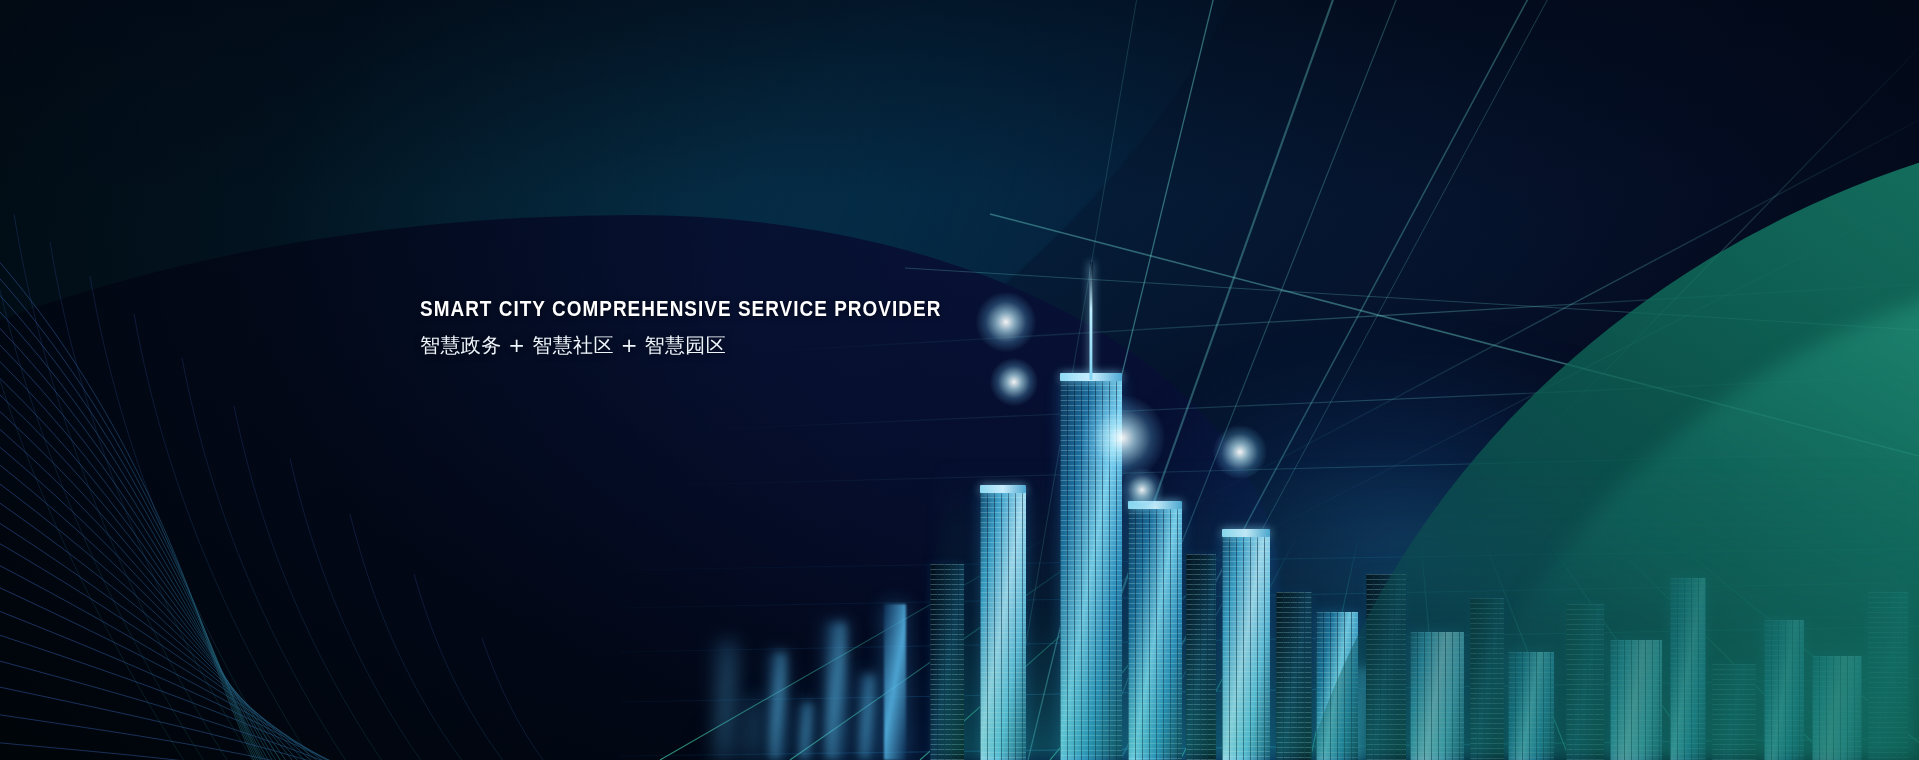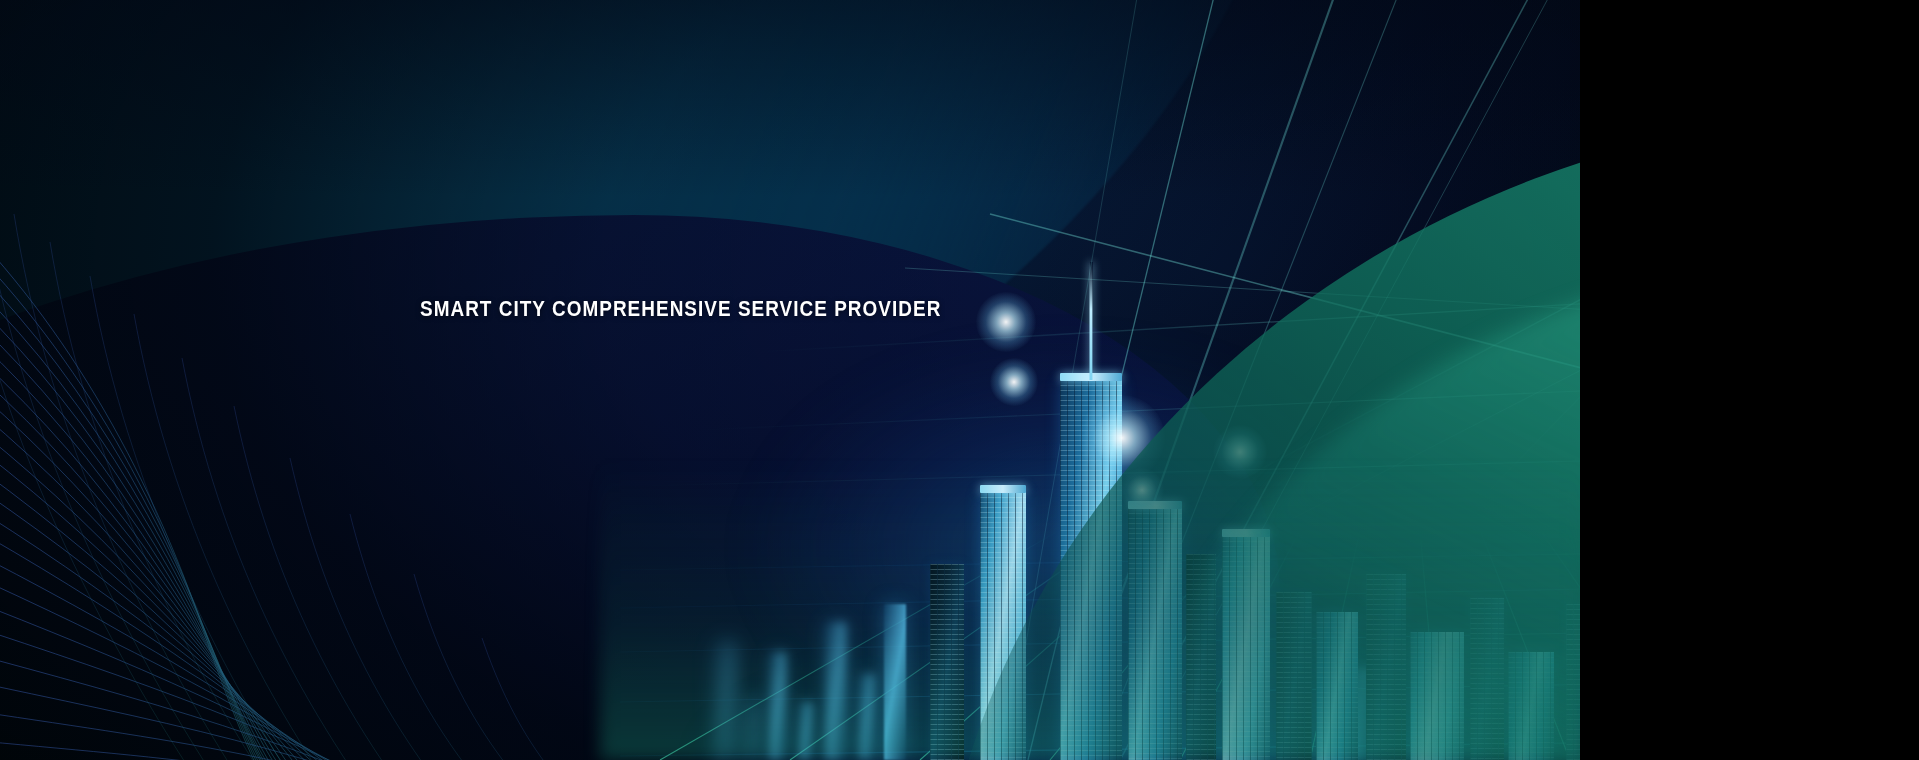--- a/index.html
+++ b/index.html
@@ -1,20 +1,20 @@
 <!DOCTYPE html>
 <html><head>
 <meta charset="utf-8">
 <style>
   html,body{margin:0;padding:0;background:#000;}
   body{font-family:"Liberation Sans","DejaVu Sans",sans-serif;}
 
   .banner{
     position:relative;
-    width:1580px;height:760px;
+    width:1919px;height:760px;
     overflow:hidden;
     background:#404040;
   }
 
   
   .layer{position:absolute;inset:0;pointer-events:none;}
 
   .bg-base{
     background:
       radial-gradient(120% 130% at 2% 8%, #1b5279 0%, #124a6e 14%, #0a3f5f 26%, #06294a 40%, #061733 58%, #040d24 75%, #020812 100%);
@@ -432,15 +432,16 @@
       <div class="flare" style="left: 1120px; top: 468px; width: 44px; height: 44px;"></div>
     </div>
 
   <div class="green-curve"></div>
   <div class="green-curve-2"></div>
   <div class="green-bottom"></div>
   <div class="layer vignette"></div>
 
   <div class="copy">
     <div class="eyebrow">SMART CITY COMPREHENSIVE SERVICE PROVIDER</div>
+    <div class="tagline">智慧政务 + 智慧社区 + 智慧园区</div>
   </div>
 
 </div>
 
 </body></html>

